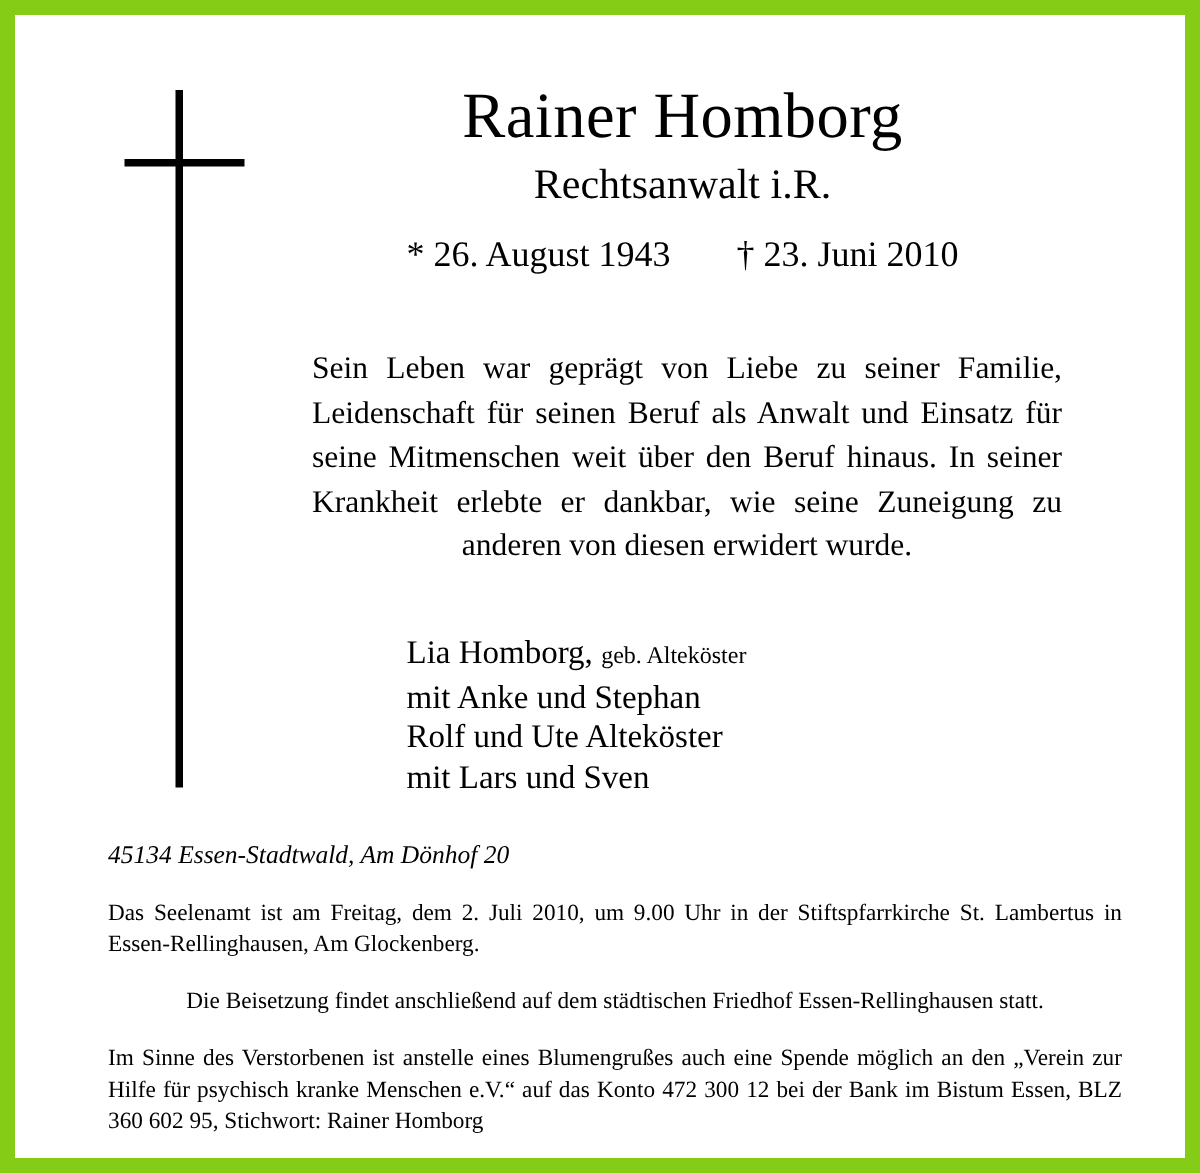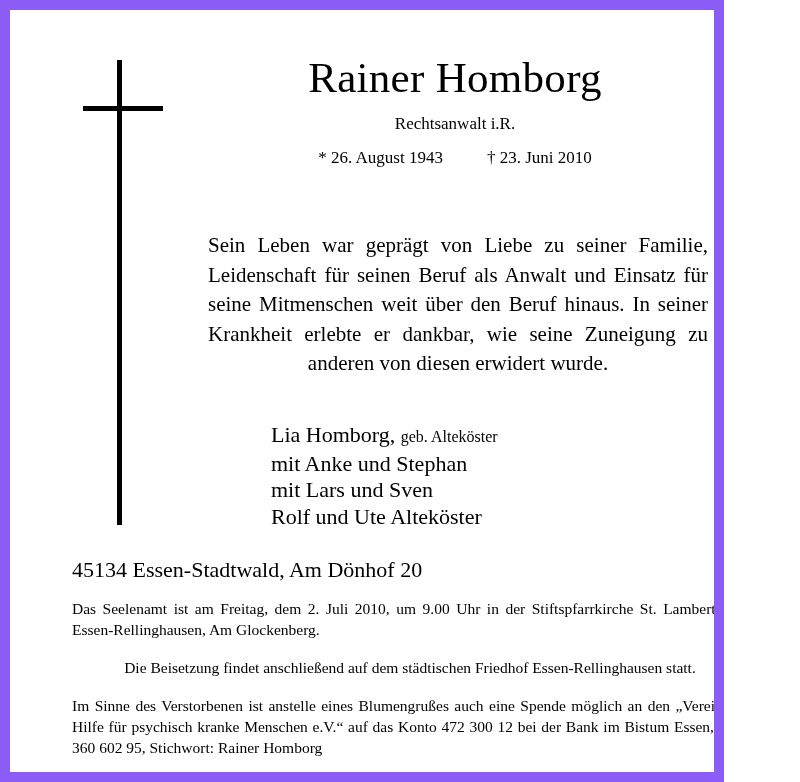--- a/index.html
+++ b/index.html
@@ -3,25 +3,25 @@
 <meta charset="utf-8">
 <style>
   html, body {
     margin: 0;
     padding: 0;
     background: #ffffff;
   }
 
   .notice {
     position: relative;
-    width: 724px;
+    width: 800px;
     height: 782px;
     box-sizing: border-box;
     background: #ffffff;
-    border: 10px solid #8b5cf6;
+    border: 10px solid #84cc16;
     font-family: "Liberation Serif", "DejaVu Serif", serif;
     color: #000000;
     overflow: hidden;
   }
 
   
   .cross {
     position: absolute;
     left: 73px;
     top: 50px;
@@ -55,28 +55,28 @@
   }
   .deceased-name {
     font-size: 43px;
     line-height: 52px;
     font-weight: normal;
     letter-spacing: 0.3px;
     margin: 0;
     white-space: nowrap;
   }
   .profession {
-    font-size: 17px;
+    font-size: 28px;
     line-height: 28px;
     margin-top: 6px;
   }
   .dates {
-    font-size: 17px;
+    font-size: 24px;
     line-height: 28px;
-    margin-top: 6px;
+    margin-top: 18px;
     display: flex;
     justify-content: center;
   }
   .dates .birth { margin-right: 44px; white-space: nowrap; }
   .dates .death { white-space: nowrap; }
 
   
   .verse {
     position: absolute;
     left: 198px;
@@ -111,22 +111,23 @@
   }
 
   
   .details {
     position: absolute;
     left: 62px;
     top: 548px;
     width: 676px;
   }
   .address {
-    font-size: 22px;
+    font-size: 17px;
     line-height: 23px;
+    font-style: italic;
   }
   .para {
     font-size: 15.5px;
     line-height: 21px;
     text-align: justify;
     margin-top: 17px;
   }
   .para.no-justify { text-align: center; }
 </style>
 </head>
@@ -152,22 +153,22 @@
     <p>Sein Leben war geprägt von Liebe zu seiner Familie, Leidenschaft für seinen Beruf als Anwalt und Einsatz für seine Mitmenschen weit über den Beruf hinaus. In seiner Krankheit erlebte er dankbar, wie seine Zuneigung zu anderen von diesen erwidert wurde.</p>
   </div>
 
 
   <div class="family">
     <div class="row">
       <span>Lia Homborg,</span>
       <span class="maiden">geb. Alteköster</span>
     </div>
     <div class="row">mit Anke und Stephan</div>
+    <div class="row">Rolf und Ute Alteköster</div>
     <div class="row">mit Lars und Sven</div>
-    <div class="row">Rolf und Ute Alteköster</div>
   </div>
 
   <div class="details">
     <div class="address">45134 Essen-Stadtwald, Am Dönhof 20</div>
     <div class="para">Das Seelenamt ist am Freitag, dem 2. Juli 2010, um 9.00 Uhr in der Stiftspfarrkirche St. Lambertus in Essen-Rellinghausen, Am Glockenberg.</div>
     <div class="para no-justify">Die Beisetzung findet anschließend auf dem städtischen Friedhof Essen-Rellinghausen statt.</div>
     <div class="para">Im Sinne des Verstorbenen ist anstelle eines Blumengrußes auch eine Spende möglich an den „Verein zur Hilfe für psychisch kranke Menschen e.V.“ auf das Konto 472 300 12 bei der Bank im Bistum Essen, BLZ 360 602 95, Stichwort: Rainer Homborg</div>
   </div>
 
 </div>

